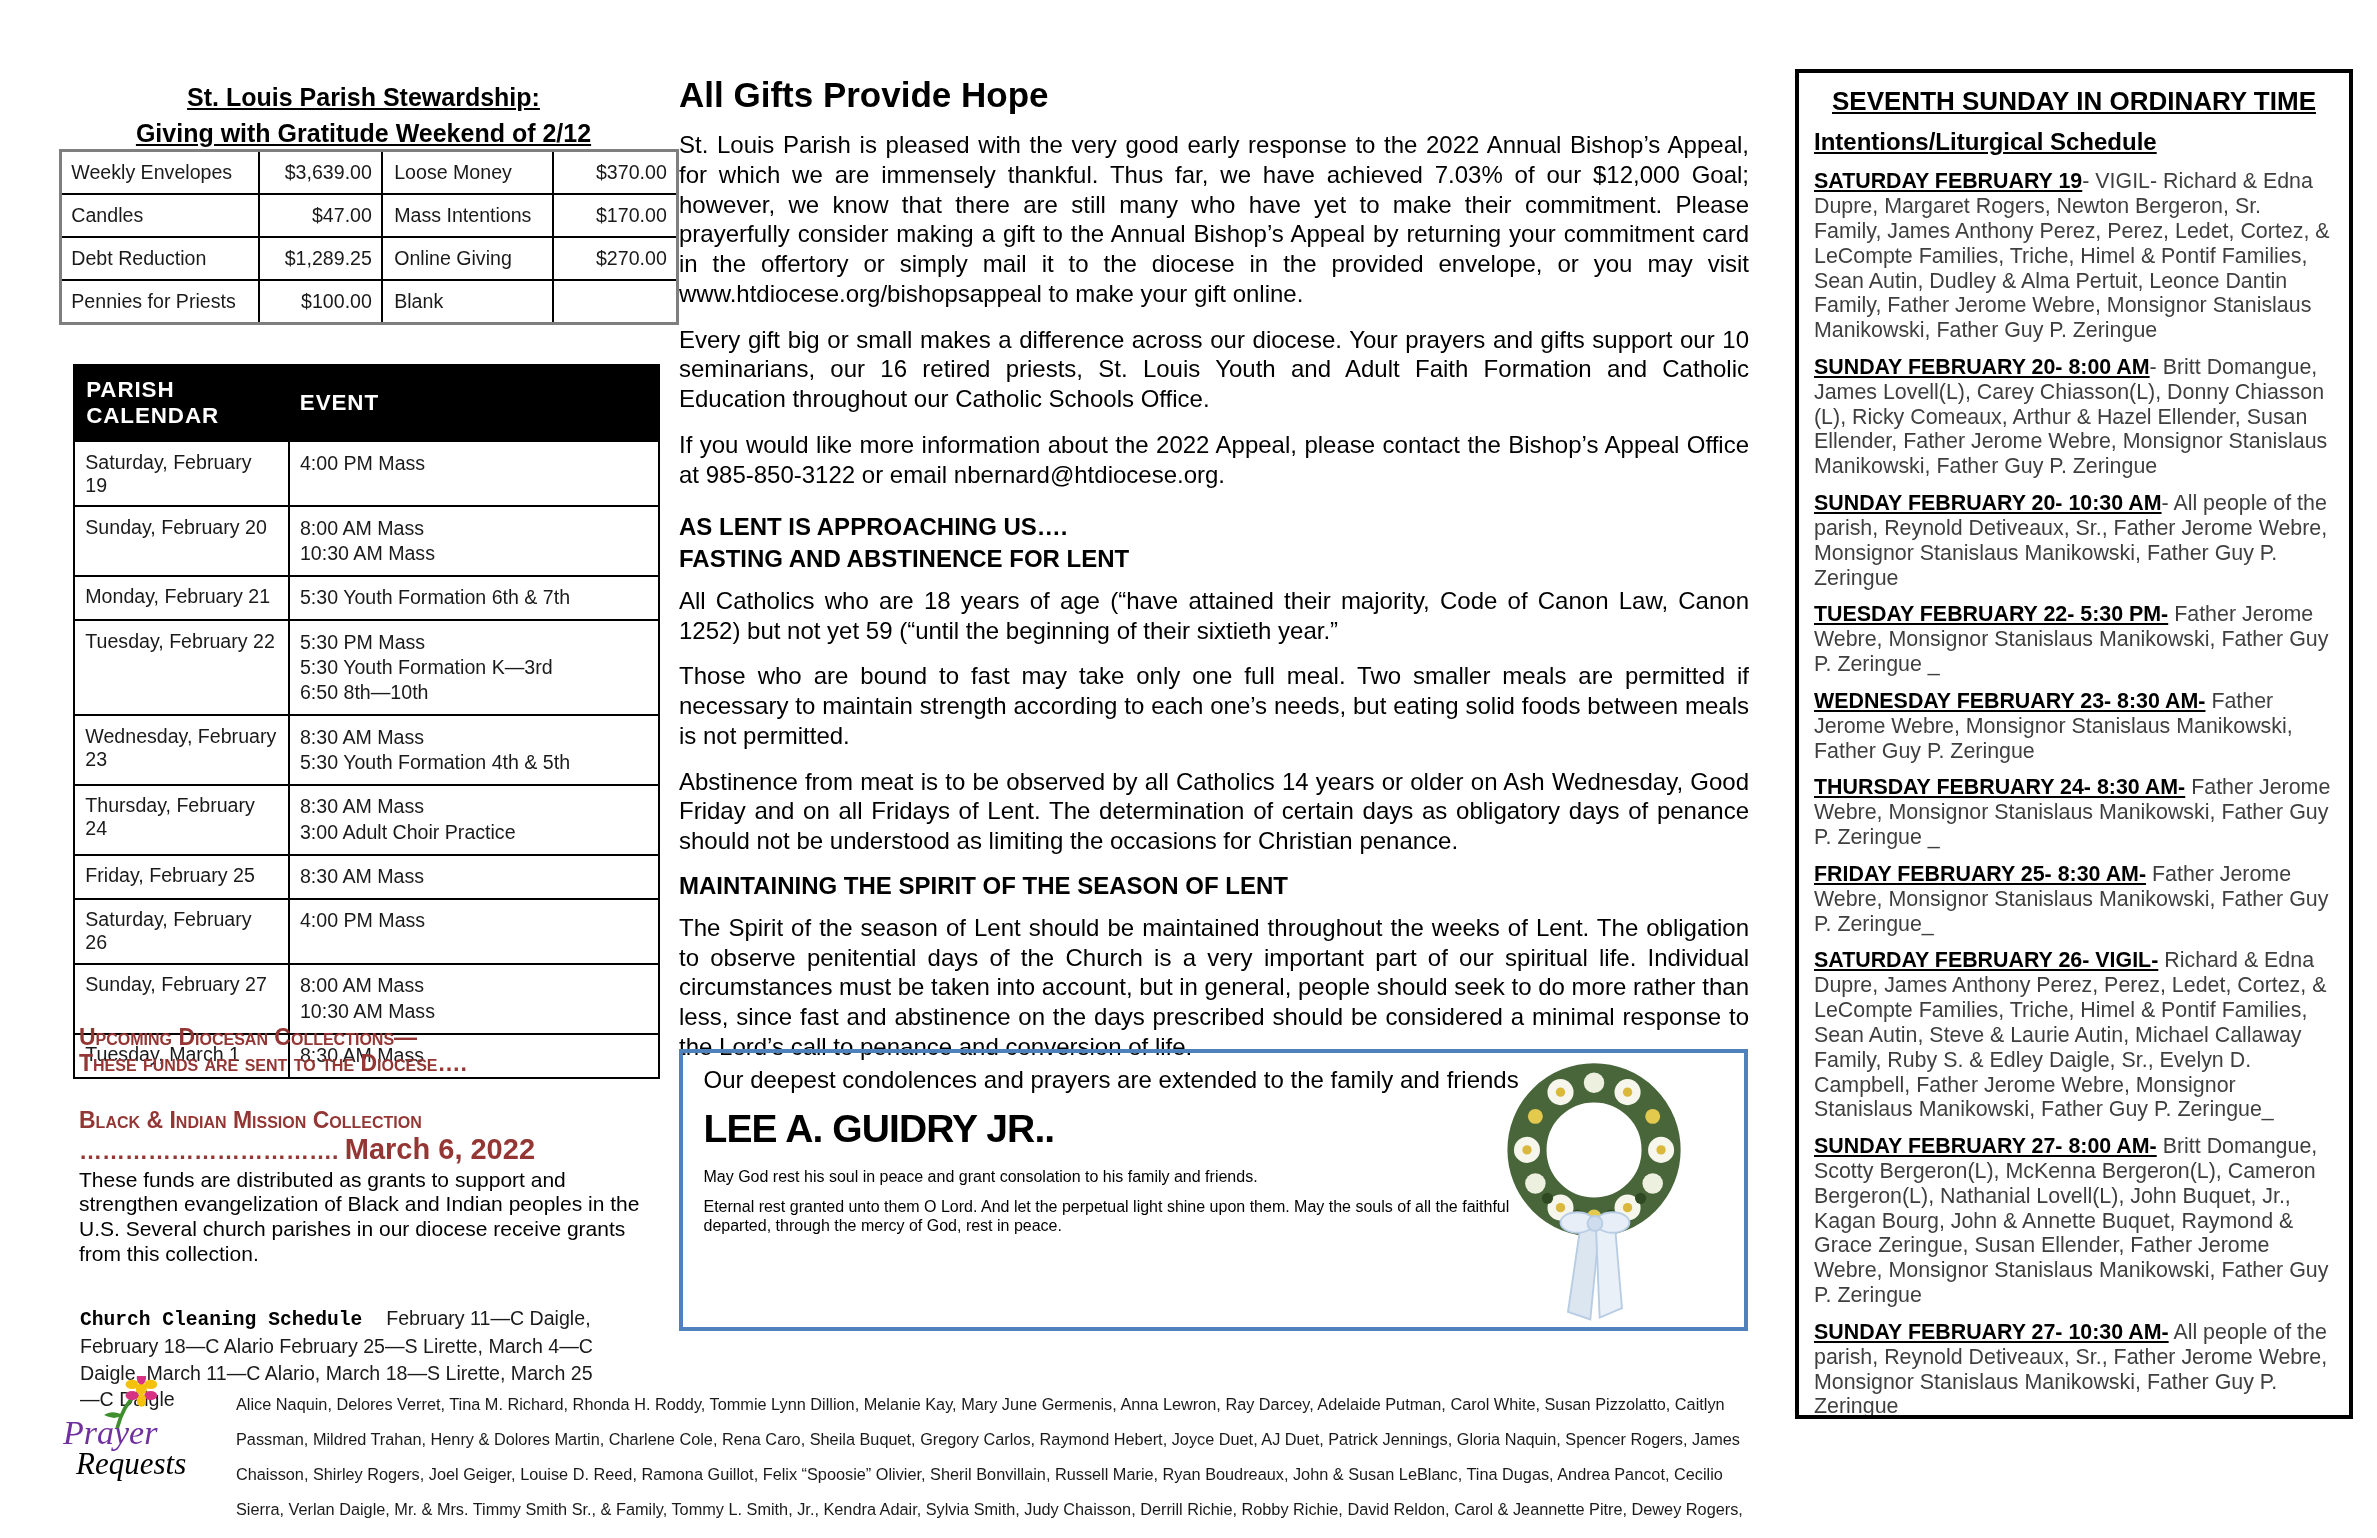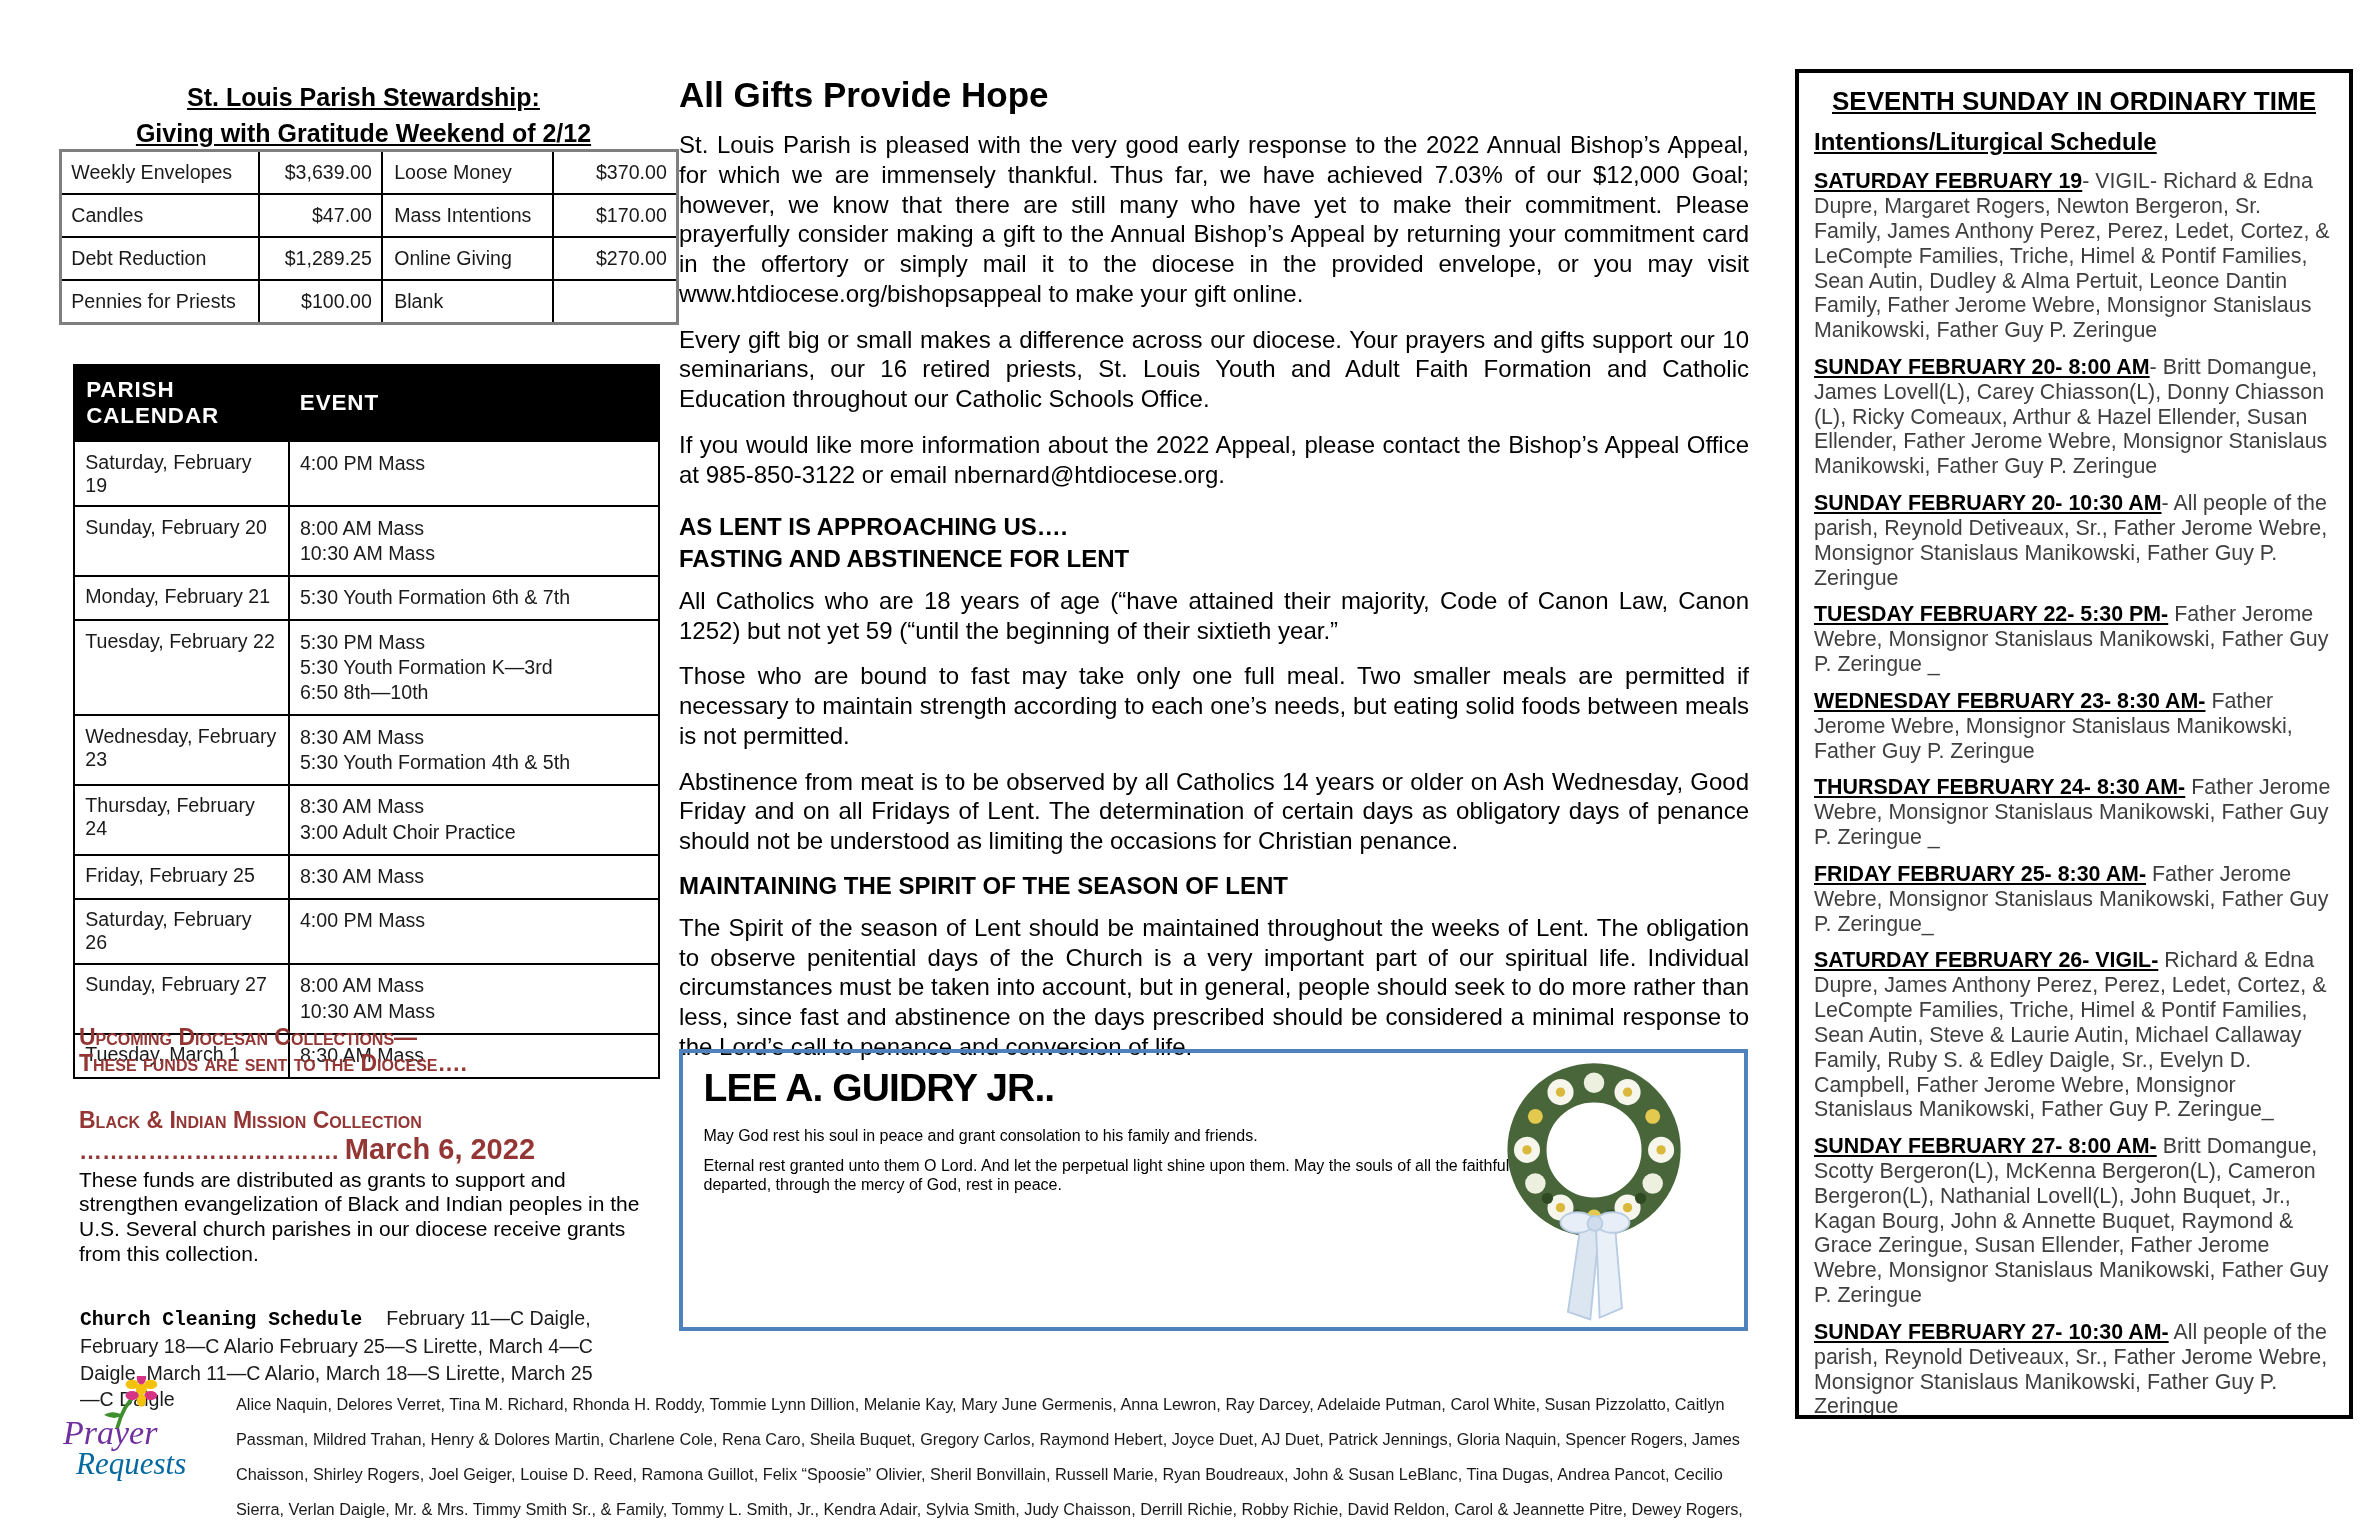--- a/index.html
+++ b/index.html
@@ -56,21 +56,21 @@
              border:4.7px solid #000;box-sizing:border-box;padding:13px 15px;overflow:hidden;}
   .int-header{text-align:center;font-weight:bold;font-size:26px;text-decoration:underline;margin:0 0 11.2px 0;}
   .int-subheader{font-weight:bold;font-size:24px;text-decoration:underline;margin:0 0 13px 0;}
   .entry{font-size:21.4px;line-height:1.16;color:#3f3f3f;margin:0 0 12px 0;}
   .entry-label{font-weight:bold;color:#000;text-decoration:underline;}
 
   
   .prayer-logo{position:absolute;left:63px;top:1417px;width:172px;font-family:"Liberation Serif",serif;
                font-style:italic;line-height:0.95;}
   .prayer-logo .l1{font-size:34px;color:#7030a0;}
-  .prayer-logo .l2{font-size:31px;color:#0369a1;margin-left:13px;}
+  .prayer-logo .l2{font-size:31px;color:#000000;margin-left:13px;}
   .prayer-flower{position:absolute;left:26px;top:-41px;}
   .prayer-names{position:absolute;left:236px;top:1387px;width:1531px;font-size:16.3px;
                 line-height:2.14;color:#1a1a1a;margin:0;}
 </style>
 </head>
 <body>
 
 <div class="page">
 
   <div class="stew-title">
@@ -185,20 +185,21 @@
     <div class="lent-h first">AS LENT IS APPROACHING US….</div>
     <div class="lent-h lent-gap">FASTING AND ABSTINENCE FOR LENT</div>
     <p> All Catholics who are 18 years of age (“have attained their majority, Code of Canon Law, Canon 1252) but not yet 59 (“until the beginning of their sixtieth year.”</p>
     <p>Those who are bound to fast may take only one full meal. Two smaller meals are permitted if necessary to maintain strength according to each one’s needs, but eating solid foods between meals is not permitted.</p>
     <p>Abstinence from meat is to be observed by all Catholics 14 years or older on Ash Wednesday, Good Friday and on all Fridays of Lent. The determination of certain days as obligatory days of penance should not be understood as limiting the occasions for Christian penance.</p>
     <div class="lent-h lent-gap"> MAINTAINING THE SPIRIT OF THE SEASON OF LENT</div>
     <p>The Spirit of the season of Lent should be maintained throughout the weeks of Lent. The obligation to observe penitential days of the Church is a very important part of our spiritual life. Individual circumstances must be taken into account, but in general, people should seek to do more rather than less, since fast and abstinence on the days prescribed should be considered a minimal response to the Lord’s call to penance and conversion of life.</p>
   </div>
 
   <div class="cond-box">
+    <p class="cond-intro">Our deepest condolences and prayers are extended to the family and friends</p>
     <div class="cond-name">LEE A. GUIDRY JR..</div>
     <p class="cond-p">May God rest his soul in peace and grant consolation to his family and friends.</p>
     <p class="cond-p">Eternal rest granted unto them O Lord. And let the perpetual light shine upon them. May the souls of all the faithful departed, through the mercy of God, rest in peace.</p>
     <div class="wreath">
       <svg width="191" height="298" viewBox="0 0 205 320" aria-hidden="true">
         <circle cx="102" cy="118" r="72" fill="none" stroke="#48663a" stroke-width="42"></circle>
         <circle cx="174" cy="118" r="14" fill="#f6f6ec"></circle>
           <circle cx="165" cy="154" r="11" fill="#eef0df"></circle>
         <circle cx="138" cy="180" r="14" fill="#f6f6ec"></circle>
           <circle cx="102" cy="190" r="8" fill="#e3c94e"></circle>

